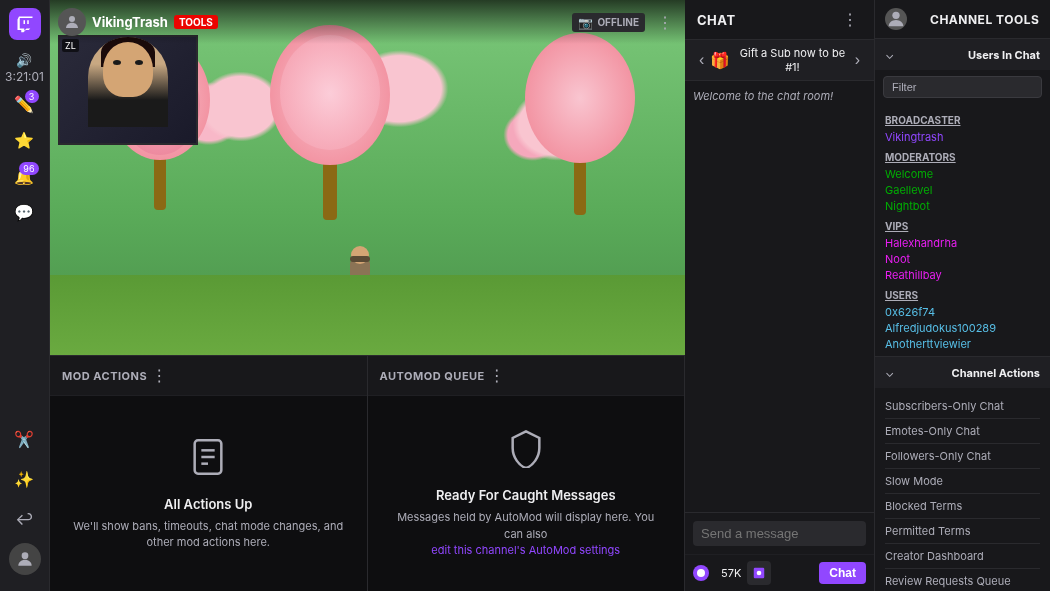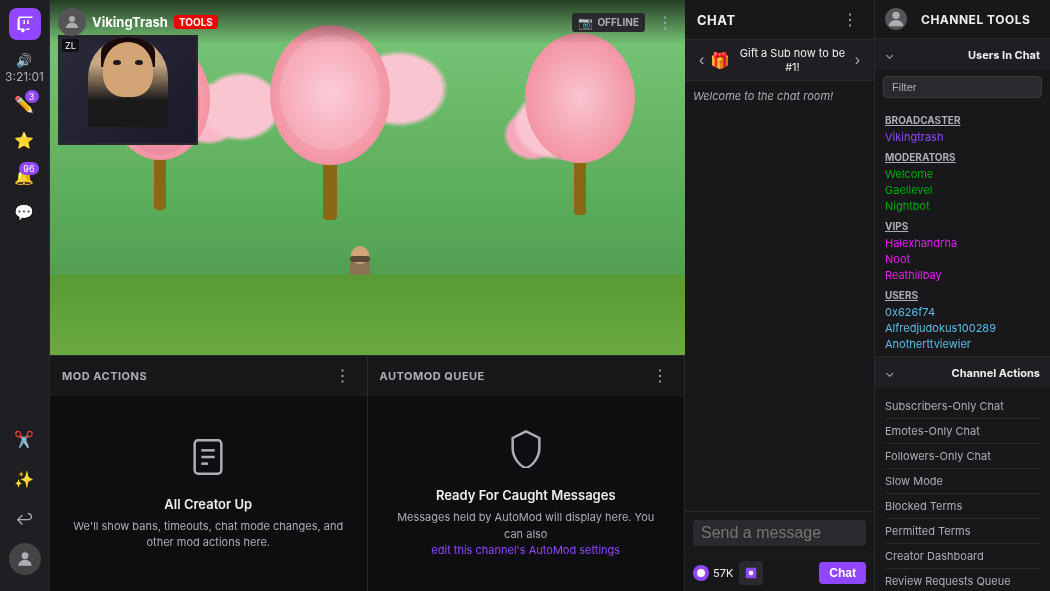--- a/index.html
+++ b/index.html
@@ -222,21 +222,20 @@
     }
     .mod-panel {
       flex: 1;
       display: flex;
       flex-direction: column;
       border-right: 1px solid #2a2a2e;
     }
     .mod-panel-header {
       display: flex;
       align-items: center;
-      justify-content: space-between;
       padding: 8px 12px;
       border-bottom: 1px solid #1f1f23;
       background: #18181b;
     }
     .mod-panel-title {
       font-size: 11px;
       font-weight: 700;
       color: #adadb8;
       letter-spacing: 0.5px;
       text-transform: uppercase;
@@ -342,39 +341,39 @@
       background: #2a2a2e;
       border-radius: 4px;
       padding: 4px 8px;
       gap: 6px;
     }
     .chat-input {
       flex: 1;
       background: none;
       border: none;
       color: #efeff1;
-      font-size: 16px;
+      font-size: 13px;
       outline: none;
     }
     .chat-input-icon {
       color: #adadb8;
       cursor: pointer;
       font-size: 14px;
     }
     .chat-footer {
       padding: 6px 8px;
       display: flex;
       align-items: center;
       gap: 6px;
       border-top: 1px solid #1f1f23;
     }
     .chat-points {
       display: flex;
       align-items: center;
-      gap: 4px;
+      gap: 12px;
       color: #efeff1;
       font-size: 11px;
     }
     .points-icon {
       width: 16px;
       height: 16px;
       background: #9147ff;
       border-radius: 50%;
       display: flex;
       align-items: center;
@@ -411,21 +410,21 @@
       background: #18181b;
       display: flex;
       flex-direction: column;
       overflow-y: auto;
     }
     .ct-header {
       display: flex;
       align-items: center;
       padding: 8px 10px;
       border-bottom: 1px solid #2a2a2e;
-      gap: 14px;
+      gap: 23px;
     }
     .ct-avatar {
       width: 22px;
       height: 22px;
       border-radius: 50%;
       background: #555;
     }
     .ct-title {
       font-size: 12px;
       font-weight: 700;
@@ -644,21 +643,21 @@
       </div>
       <div class="mod-panel-body">
         <div class="mod-icon">
           <svg width="40" height="40" viewBox="0 0 24 24" fill="none" stroke="#adadb8" stroke-width="1.5">
             <rect x="4" y="2" width="16" height="20" rx="2"></rect>
             <line x1="8" y1="8" x2="16" y2="8"></line>
             <line x1="8" y1="12" x2="16" y2="12"></line>
             <line x1="8" y1="16" x2="12" y2="16"></line>
           </svg>
         </div>
-        <div class="mod-title">All Creator Up</div>
+        <div class="mod-title">All Actions Up</div>
         <div class="mod-desc">We'll show bans, timeouts, chat mode changes, and other mod actions here.</div>
       </div>
     </div>
 
     <div class="mod-panel">
       <div class="mod-panel-header">
         <span class="mod-panel-title">AUTOMOD QUEUE</span>
         <button class="three-dot">⋮</button>
       </div>
       <div class="mod-panel-body">

